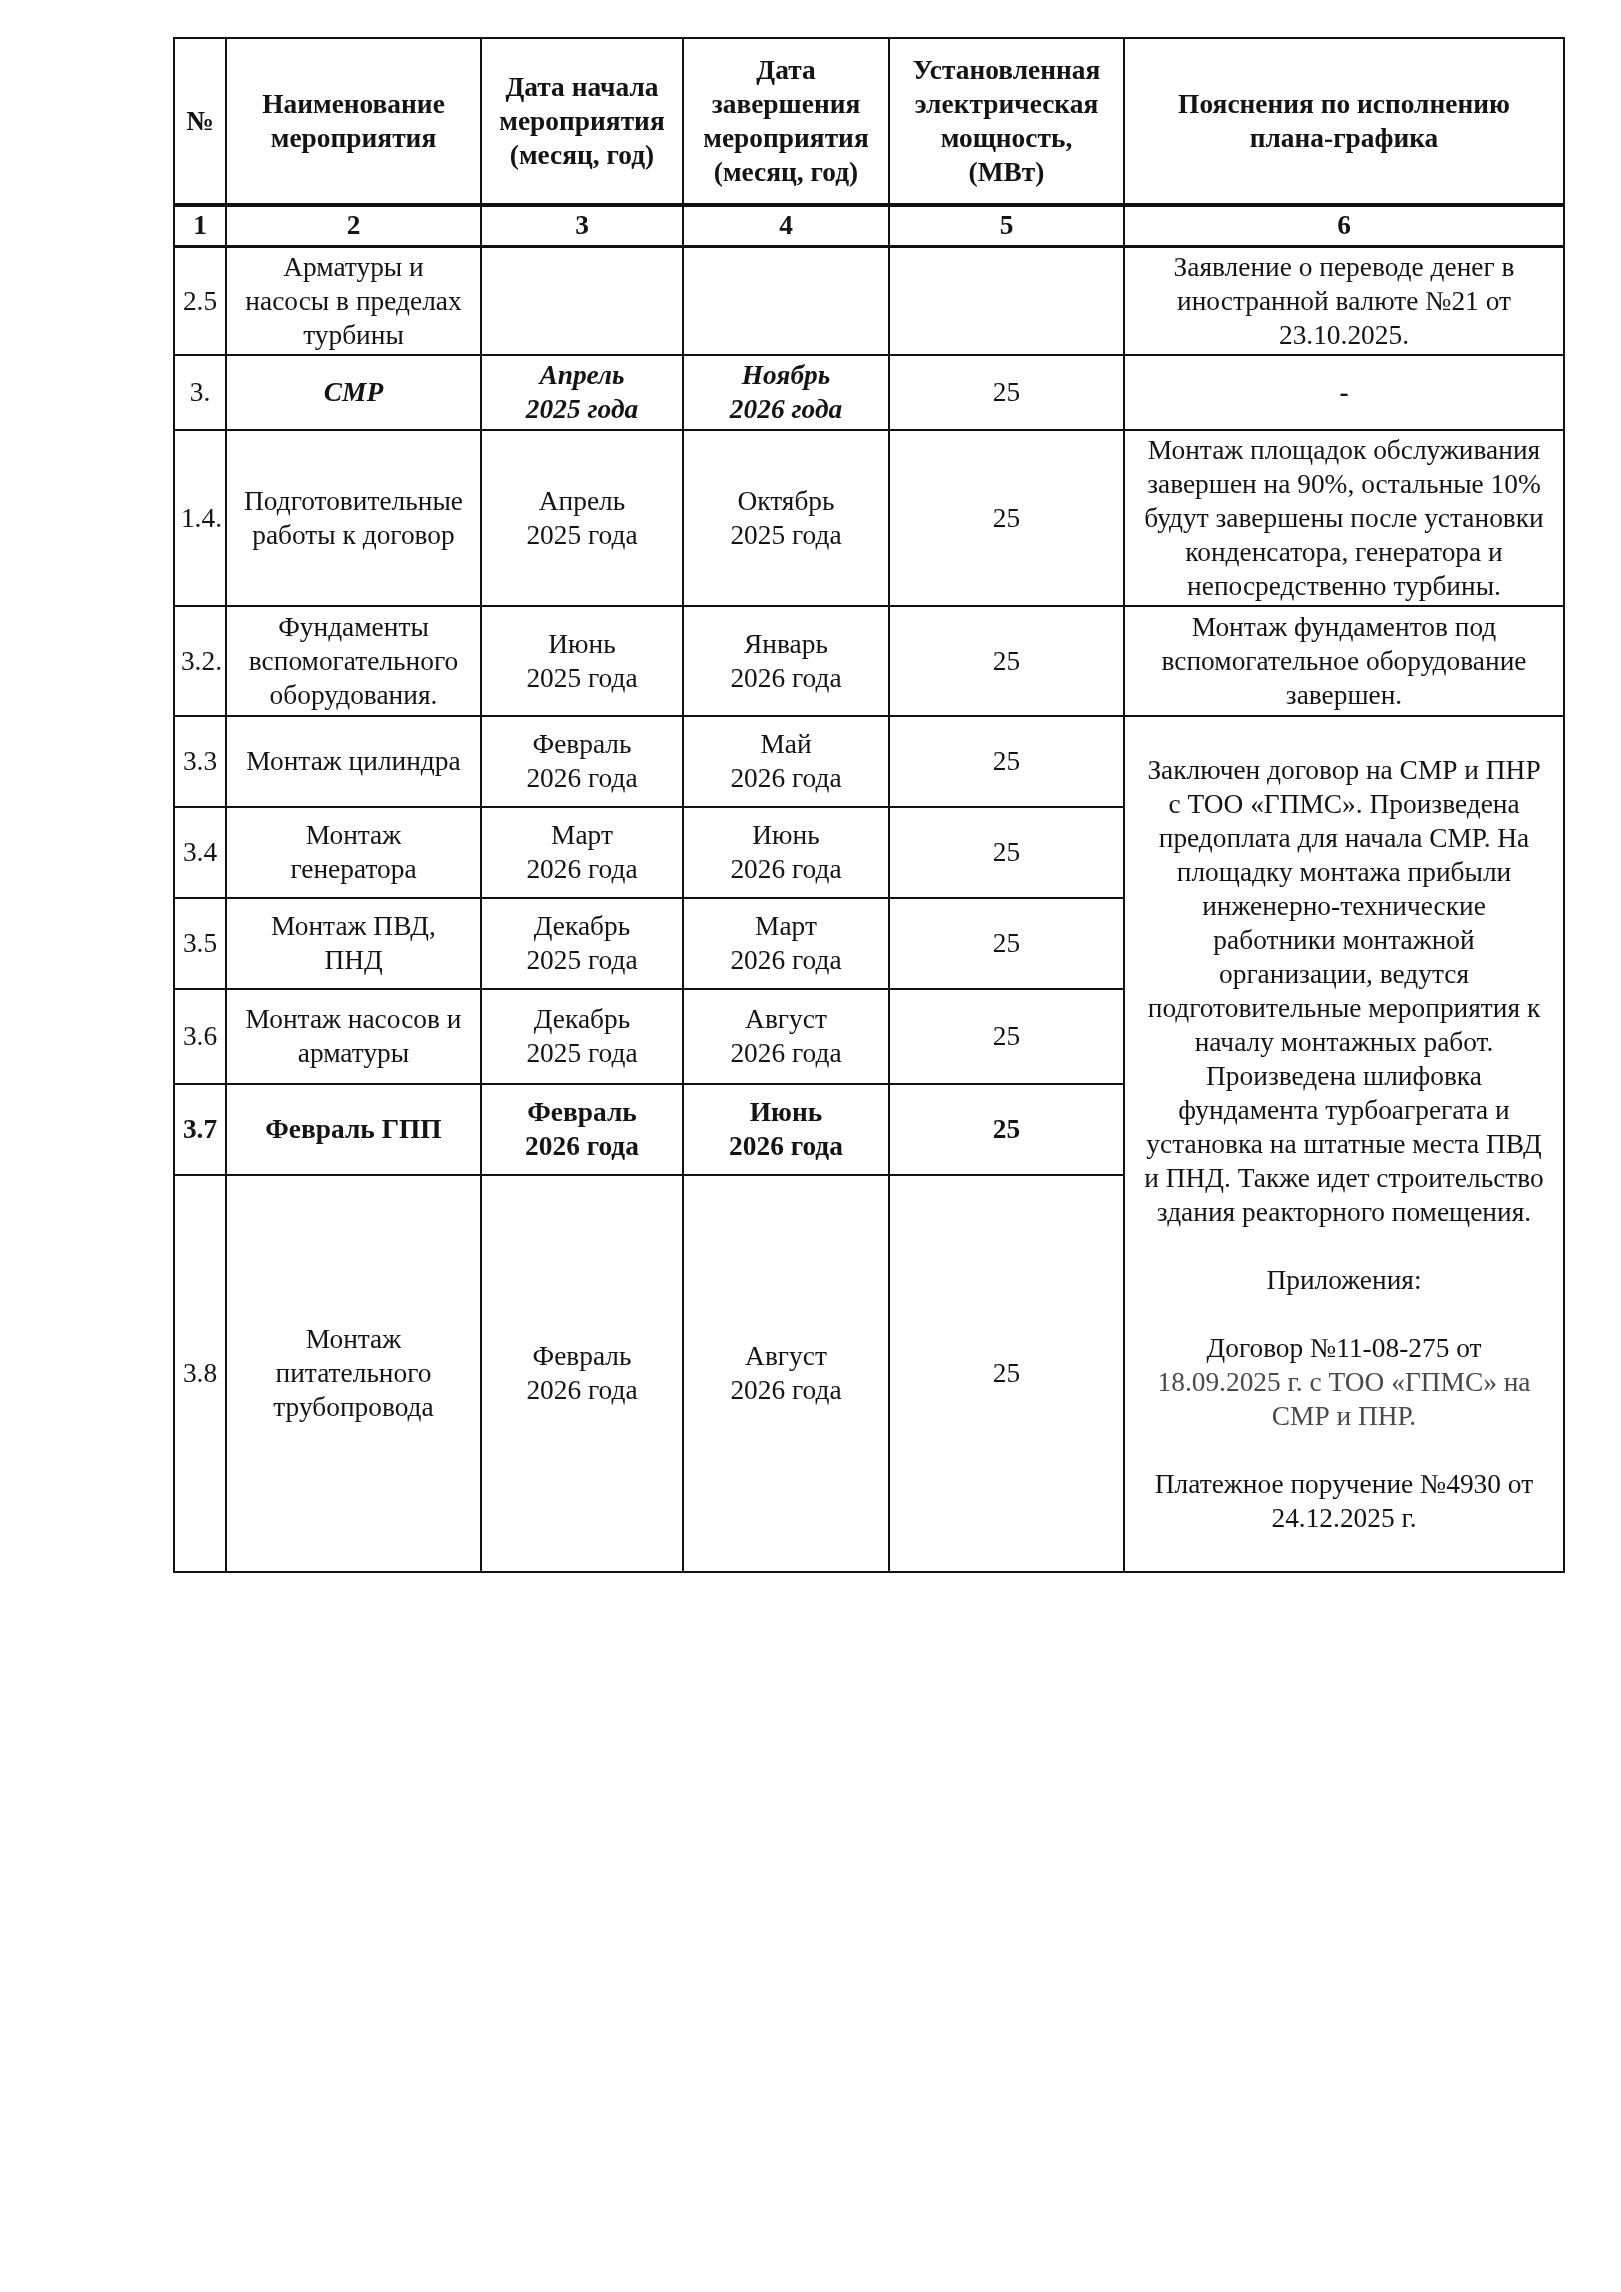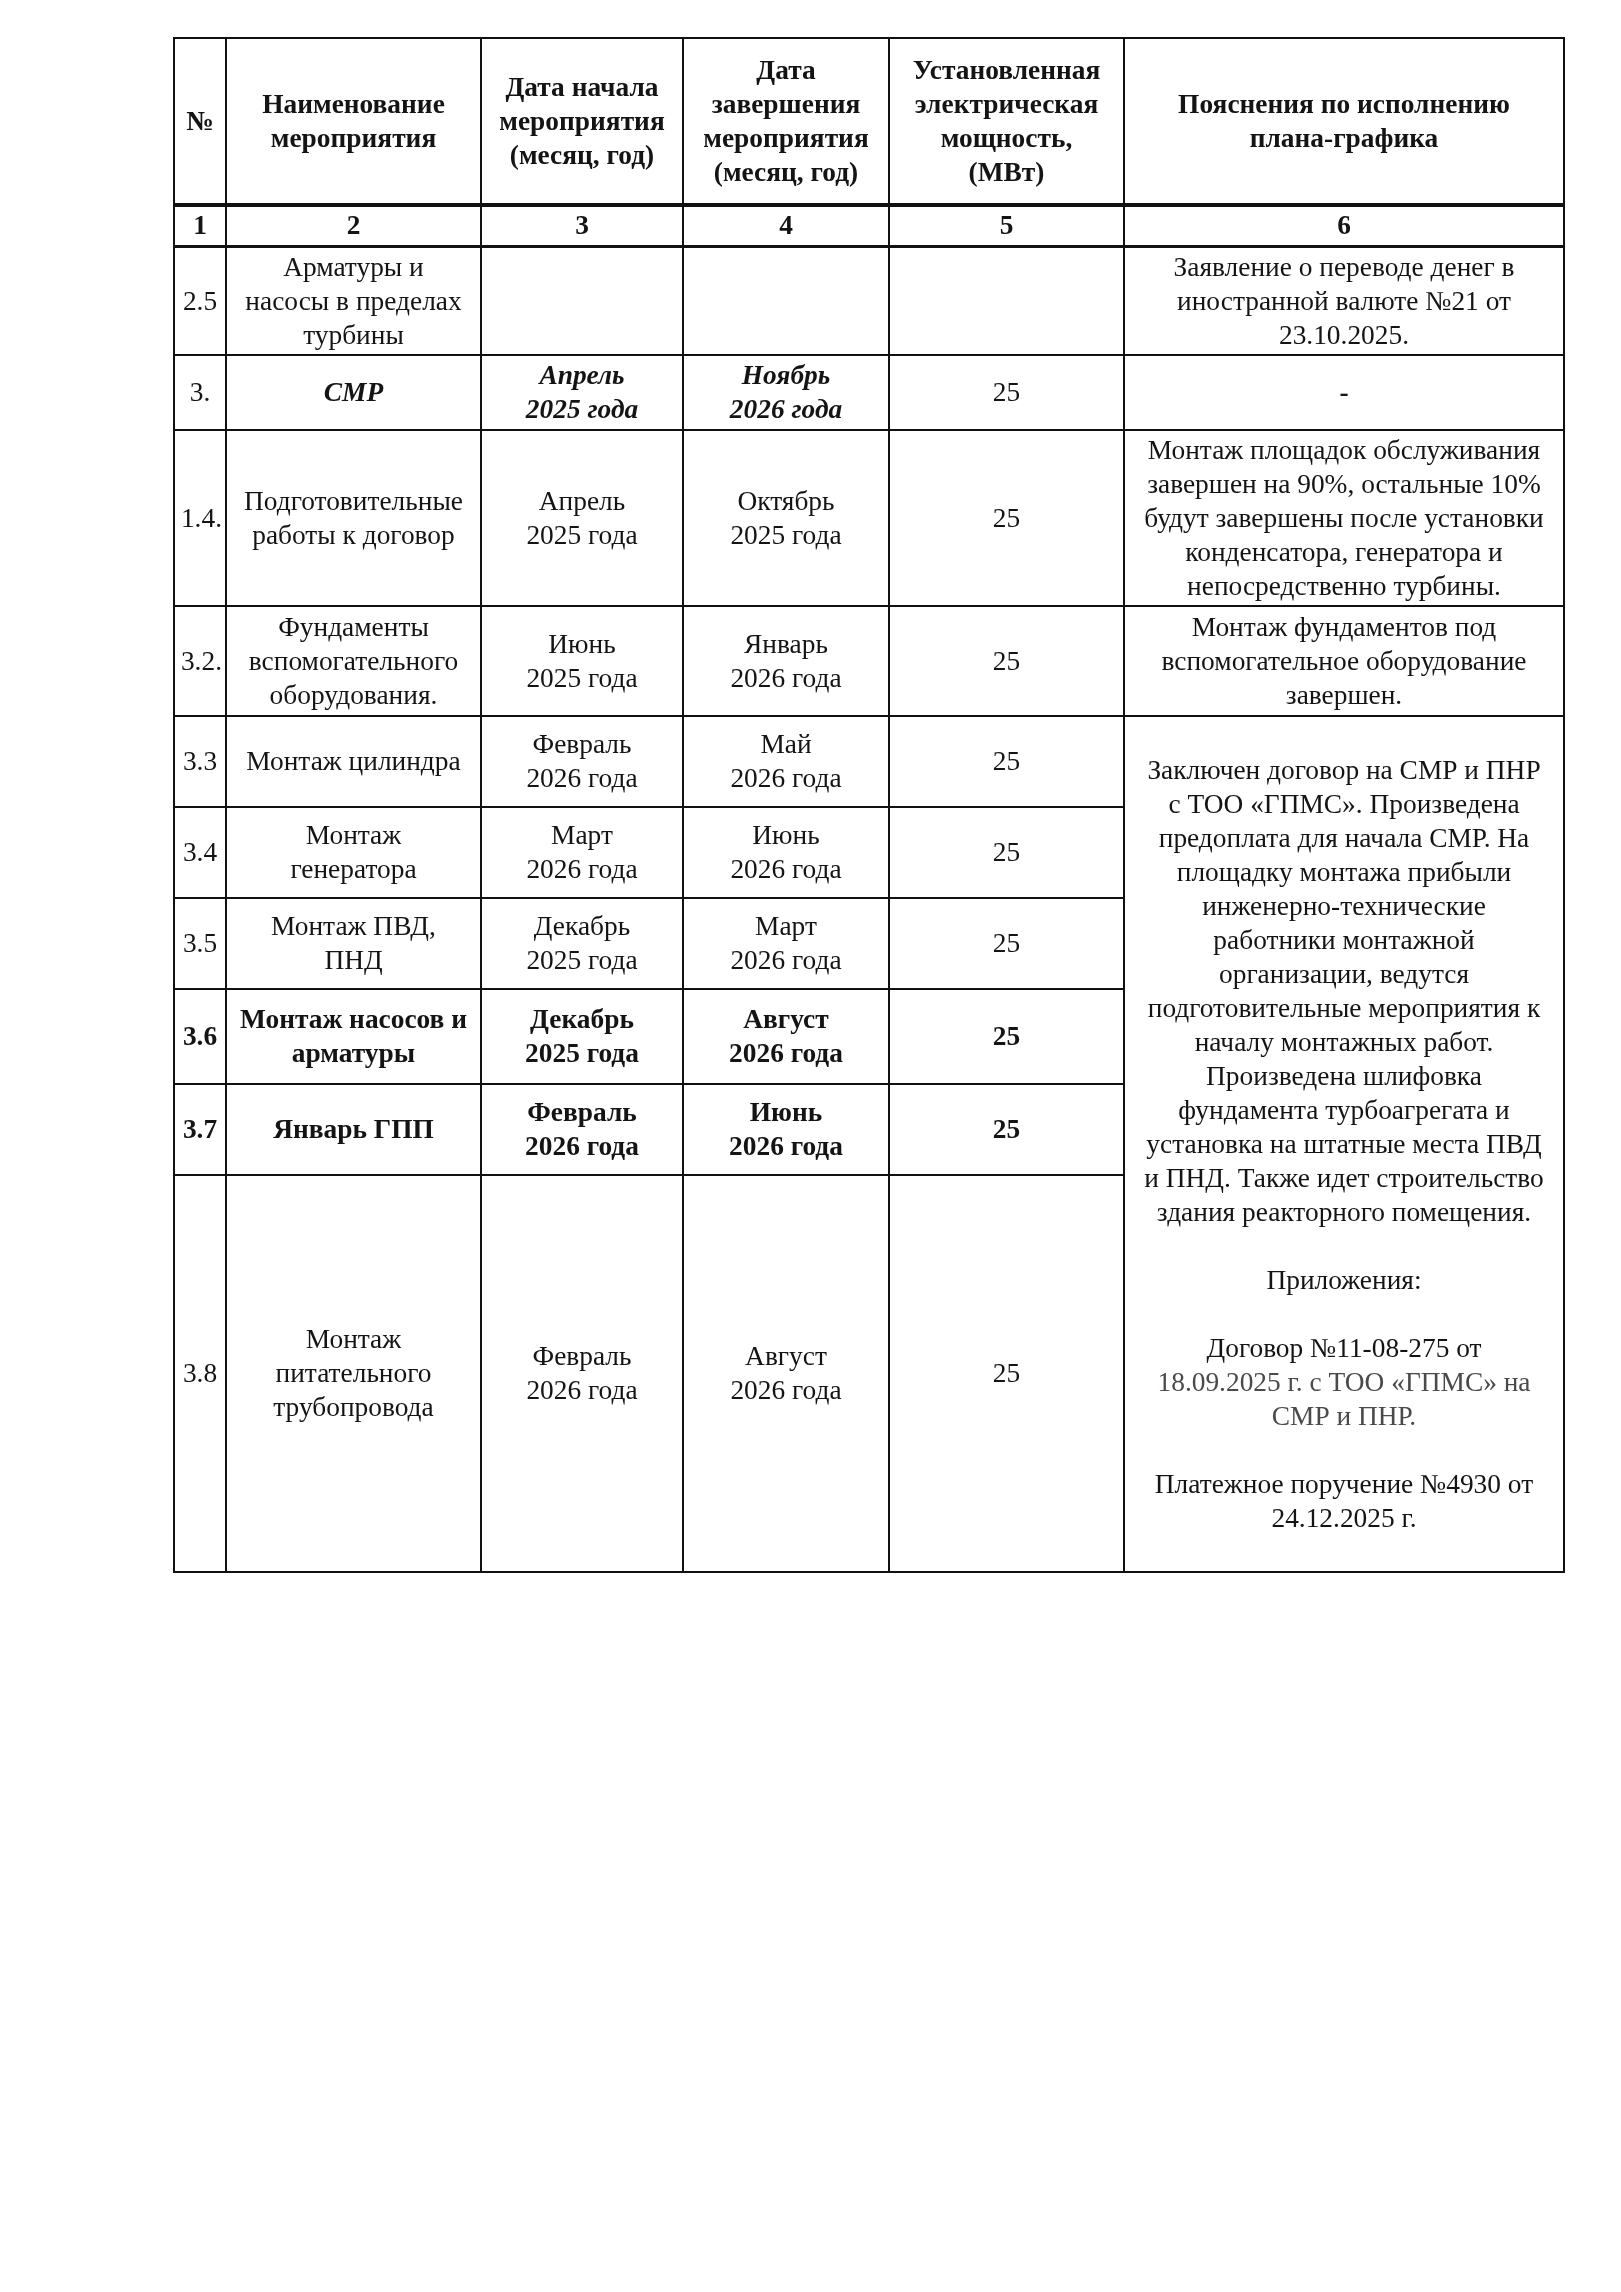--- a/index.html
+++ b/index.html
@@ -214,34 +214,34 @@
       <td class="cell-num">3.5</td>
       <td class="cell-name">Монтаж ПВД,
 ПНД</td>
       <td class="cell-start">Декабрь
 2025 года</td>
       <td class="cell-end">Март
 2026 года</td>
       <td class="cell-power">25</td>
     </tr>
 
-    <tr style="height:77px;font-weight:bold;">
+    <tr style="height:77px;">
       <td class="cell-num">3.6</td>
       <td class="cell-name">Монтаж насосов и
 арматуры</td>
       <td class="cell-start">Декабрь
 2025 года</td>
       <td class="cell-end">Август
 2026 года</td>
       <td class="cell-power">25</td>
     </tr>
 
     <tr style="height:74px;font-weight:bold;">
       <td class="cell-num">3.7</td>
-      <td class="cell-name">Январь ГПП</td>
+      <td class="cell-name">Февраль ГПП</td>
       <td class="cell-start">Февраль
 2026 года</td>
       <td class="cell-end">Июнь
 2026 года</td>
       <td class="cell-power">25</td>
     </tr>
 
     <tr style="height:322px;">
       <td class="cell-num">3.8</td>
       <td class="cell-name">Монтаж

